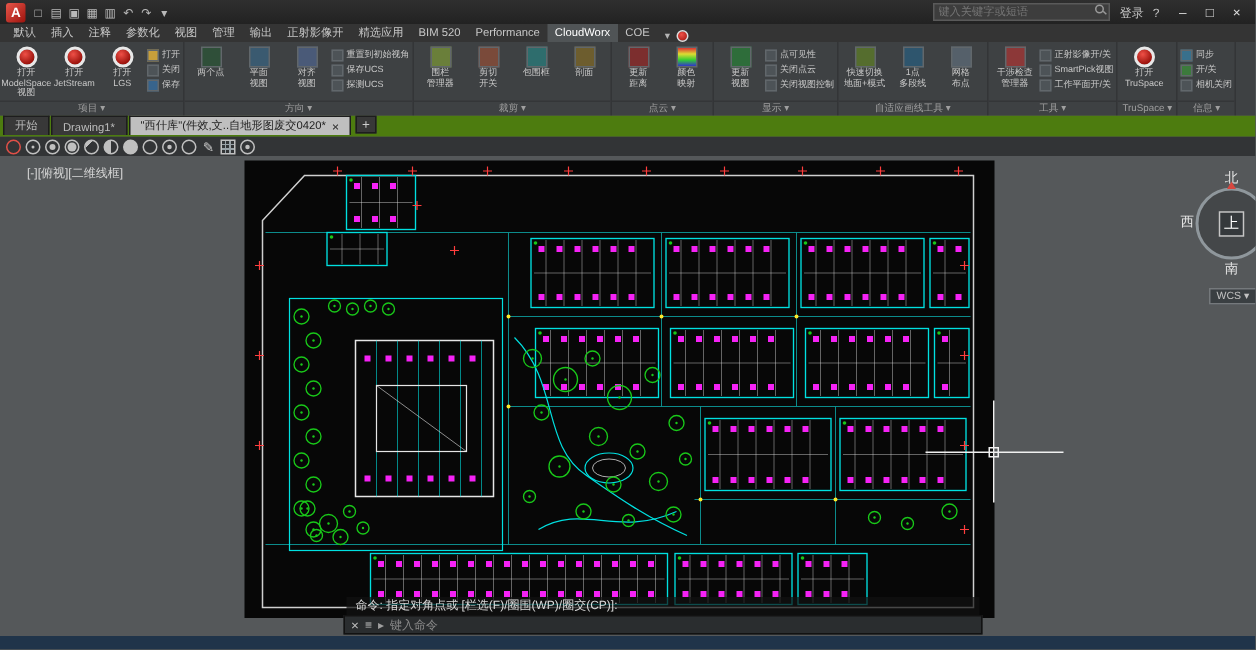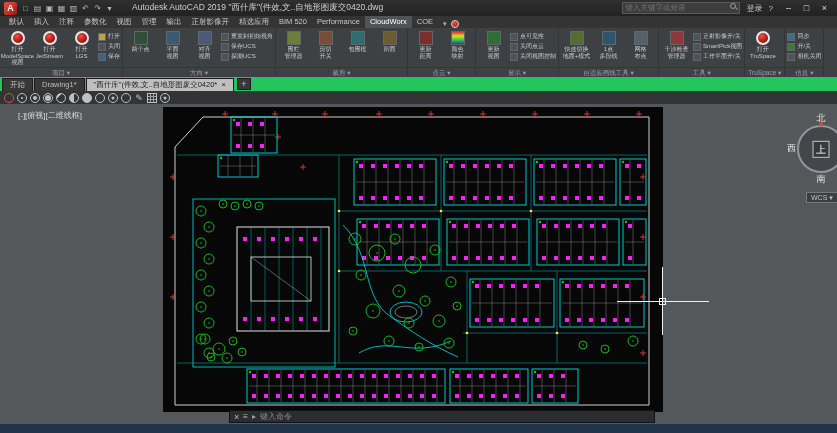--- a/index.html
+++ b/index.html
@@ -61,22 +61,22 @@
   .bi-two-points{background:#2f4f39}.bi-plan-view{background:#3a5a70}.bi-align-view{background:#4a5a78}
   .bi-fence-manager{background:#6a7f3a}.bi-clip-toggle{background:#7a4a3a}
   .bi-bounding-box{background:#2e6d6d}.bi-section-plane{background:#6d5d2e}
   .bi-update-distance{background:#7c2e2e}
   .bi-color-map{background:linear-gradient(180deg,#d33,#dd3,#3c3,#33c)}
   .bi-refresh-view{background:#2e6d3a}.bi-ground-mode{background:#556d2e}
   .bi-one-point-polyline{background:#2e556d}.bi-grid-points{background:#55606a}
   .bi-clash-manager{background:#8c3838}.bi-sync{background:#38708c}.bi-power-toggle{background:#3c7a3c}
 
   
-  .filetabs{position:absolute;left:0;top:77px;width:100%;height:14px;background:#22c55e;
-    display:flex;align-items:center;padding-left:2px;z-index:27}
+  .filetabs{position:absolute;left:0;top:77px;width:100%;height:14px;background:#4d7c0f;
+    display:flex;align-items:flex-start;padding-left:2px;z-index:27}
   .ftab{font-size:7.5px;color:#bdbdbd;background:#383838;border:1px solid #1d1d1d;border-bottom:none;
     height:13px;padding:0 7px;margin-right:1px;display:flex;align-items:center;gap:4px;white-space:nowrap}
   .ftab.active{background:#bfbfbf;color:#1d1d1d}
   .ft-close{font-size:8px}
   .ft-plus{width:14px;height:12px;background:#383838;border:1px solid #1d1d1d;color:#ccc;
     font-size:9px;line-height:10px;text-align:center;margin-left:2px}
 
   
   .tooltray{position:absolute;left:0;top:91px;width:100%;height:13px;background:#323436;
     display:flex;align-items:center;gap:3px;padding-left:4px;z-index:26}
@@ -142,21 +142,20 @@
     <div class="qat">
         <span class="qi">□</span>
         <span class="qi">▤</span>
         <span class="qi">▣</span>
         <span class="qi">▦</span>
         <span class="qi">▥</span>
         <span class="qi">↶</span>
         <span class="qi">↷</span>
         <span class="qi">▾</span>
       </div>
-    <div class="tb-title">Autodesk AutoCAD 2019  "西什库"(件效,文..自地形图废交0420.dwg</div>
     <div class="tb-spacer"></div>
     <div class="tb-search">
       <input placeholder="键入关键字或短语" style="">
       <span class="mag"></span>
     </div>
     <div class="tb-right">
       <span>登录</span>
       <span>?</span>
     </div>
     <div class="winctl">
@@ -839,20 +838,21 @@
       <span class="cdir c-w">西</span>
       <span class="cdir c-e">东</span>
       <div class="c-center">上</div>
     </div>
     <div class="cs-chip">WCS</div>
 
     <div class="ch-h"></div>
     <div class="ch-v"></div>
     <div class="ch-box"></div>
 
+    <div class="cmd-history">命令: 指定对角点或 [栏选(F)/圈围(WP)/圈交(CP)]:</div>
     <div class="cmd-bar">
       <span class="cmd-close">×</span>
       <span class="cmd-custom">≡</span>
       <span class="cmd-prompt">▸</span>
       <input class="cmd-input" placeholder="键入命令" style="">
     </div>
   </div>
 
   <div class="statusbar"></div>
 </div>

